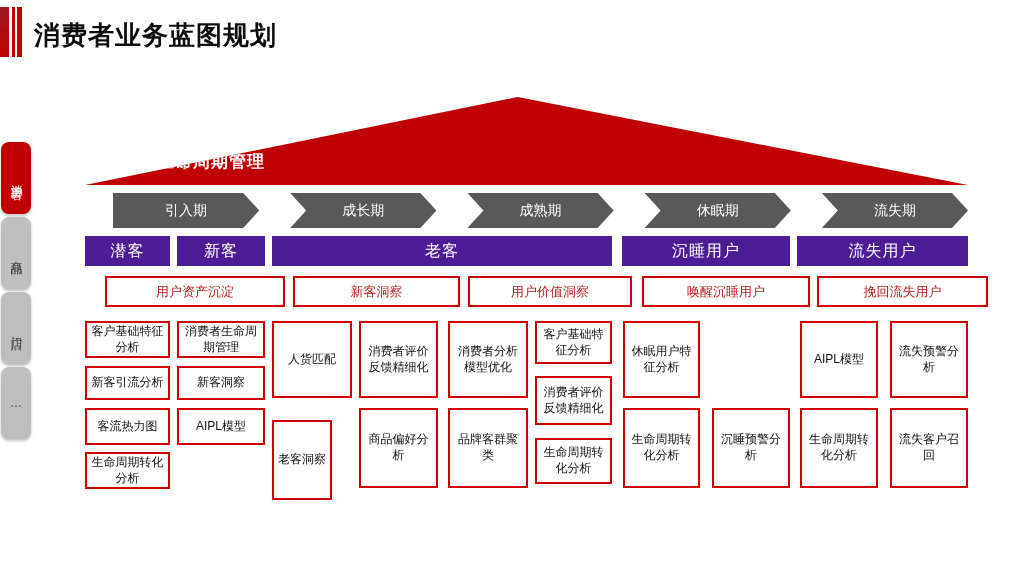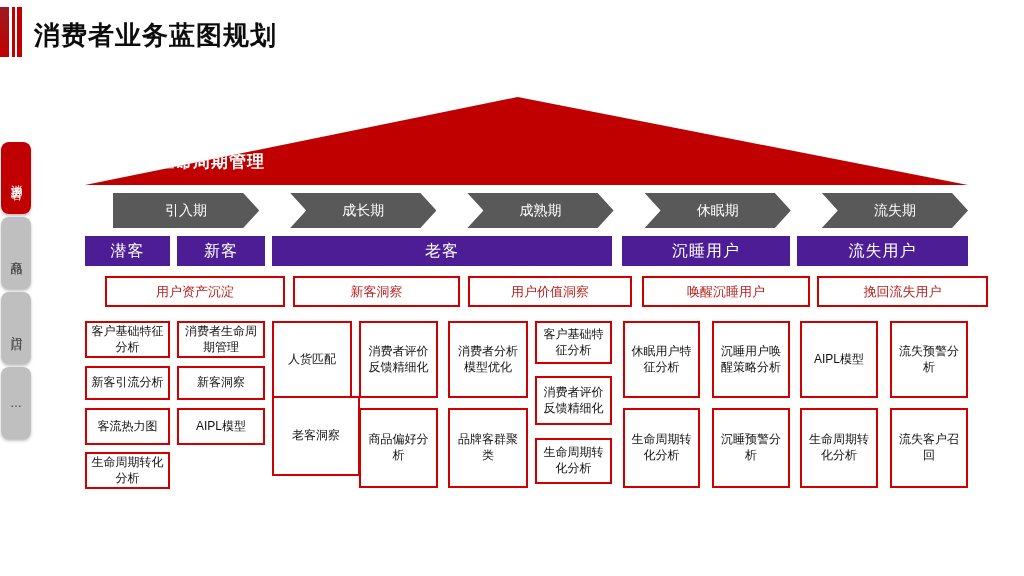--- a/index.html
+++ b/index.html
@@ -104,36 +104,35 @@
   <div class="box" style="left:85px;width:85px;top:321px;height:37px">客户基础特征分析</div>
   <div class="box" style="left:85px;width:85px;top:366px;height:34px">新客引流分析</div>
   <div class="box" style="left:85px;width:85px;top:408px;height:37px">客流热力图</div>
   <div class="box" style="left:85px;width:85px;top:452px;height:37px">生命周期转化分析</div>
 
   <div class="box" style="left:177px;width:88px;top:321px;height:37px">消费者生命周期管理</div>
   <div class="box" style="left:177px;width:88px;top:366px;height:34px">新客洞察</div>
   <div class="box" style="left:177px;width:88px;top:408px;height:37px">AIPL模型</div>
 
   <div class="box" style="left:272px;width:80px;top:321px;height:77px">人货匹配</div>
-  <div class="box" style="left:272px;width:88px;top:396px;height:80px">老客洞察</div>
+  <div class="box" style="left:272px;width:60px;top:420px;height:80px">老客洞察</div>
 
   <div class="box" style="left:359px;width:79px;top:321px;height:77px">消费者评价反馈精细化</div>
   <div class="box" style="left:359px;width:79px;top:408px;height:80px">商品偏好分析</div>
 
   <div class="box" style="left:448px;width:80px;top:321px;height:77px">消费者分析模型优化</div>
   <div class="box" style="left:448px;width:80px;top:408px;height:80px">品牌客群聚类</div>
 
   <div class="box" style="left:535px;width:77px;top:321px;height:43px">客户基础特征分析</div>
   <div class="box" style="left:535px;width:77px;top:376px;height:49px">消费者评价反馈精细化</div>
   <div class="box" style="left:535px;width:77px;top:438px;height:46px">生命周期转化分析</div>
 
   <div class="box" style="left:623px;width:77px;top:321px;height:77px">休眠用户特征分析</div>
   <div class="box" style="left:623px;width:77px;top:408px;height:80px">生命周期转化分析</div>
 
-  <div class="box" style="left:712px;width:78px;top:321px;height:77px">沉睡用户唤醒策略分析</div>
   <div class="box" style="left:712px;width:78px;top:408px;height:80px">沉睡预警分析</div>
 
   <div class="box" style="left:800px;width:78px;top:321px;height:77px">AIPL模型</div>
   <div class="box" style="left:800px;width:78px;top:408px;height:80px">生命周期转化分析</div>
 
   <div class="box" style="left:890px;width:78px;top:321px;height:77px">流失预警分析</div>
   <div class="box" style="left:890px;width:78px;top:408px;height:80px">流失客户召回</div>
 
 </div>
 

